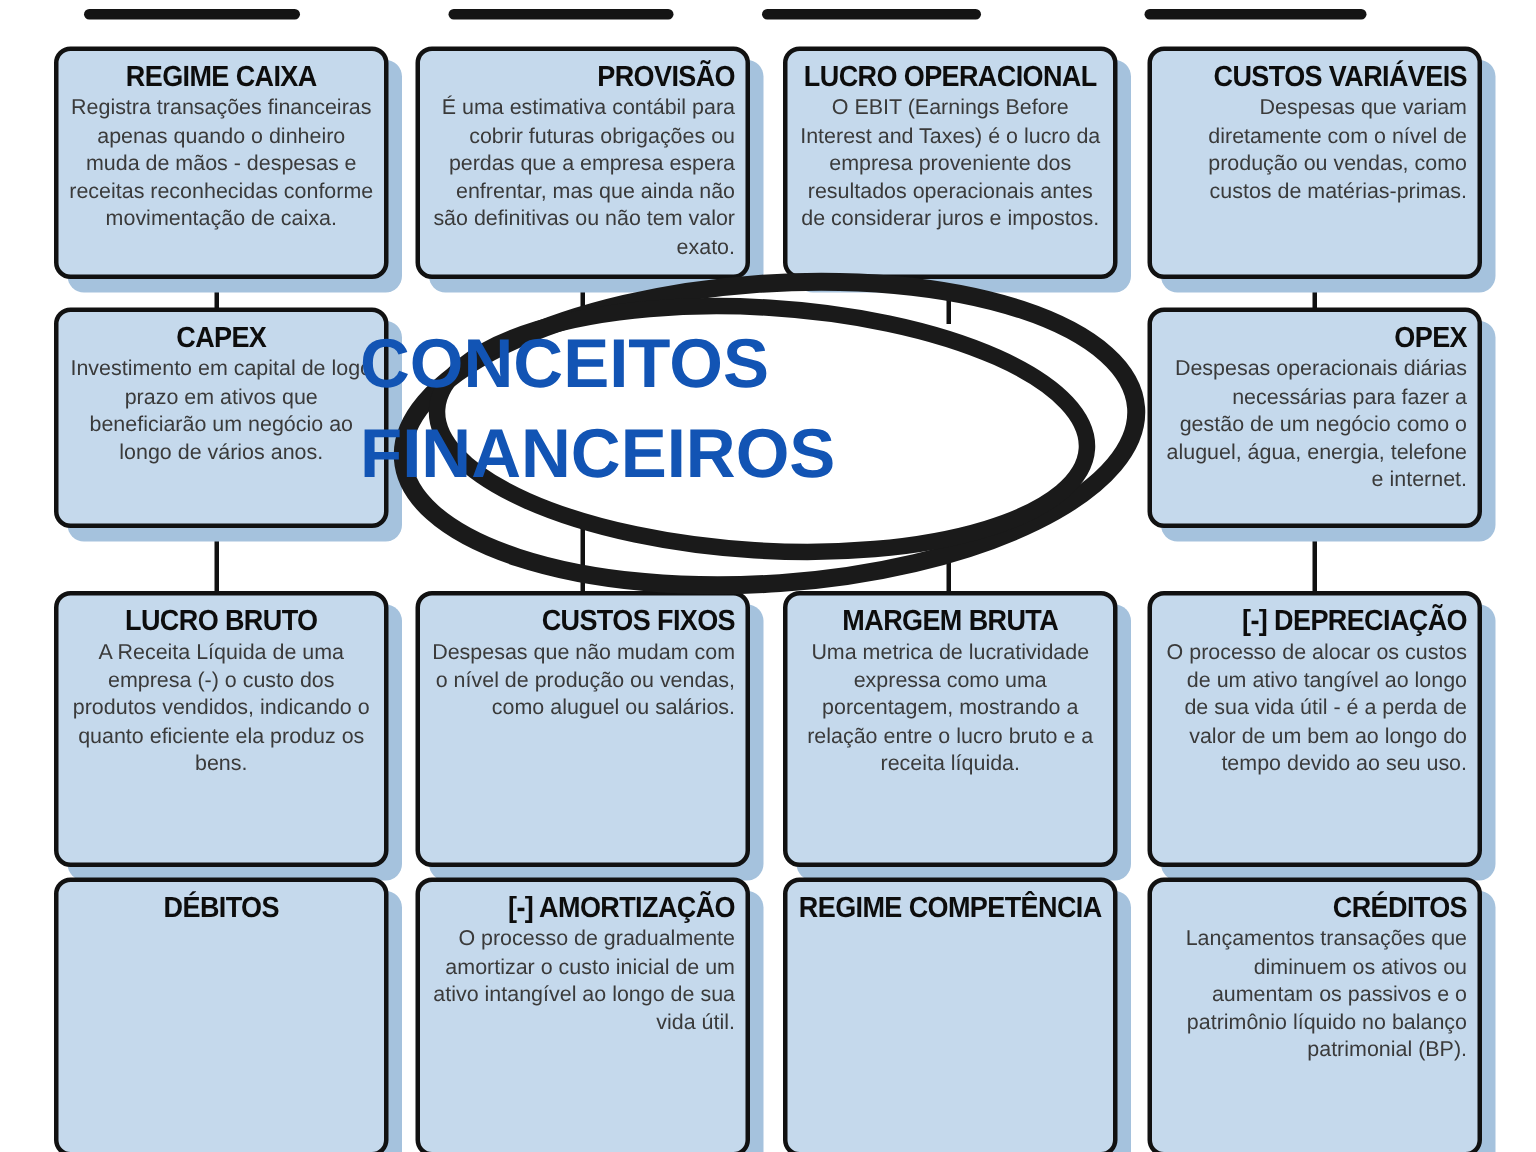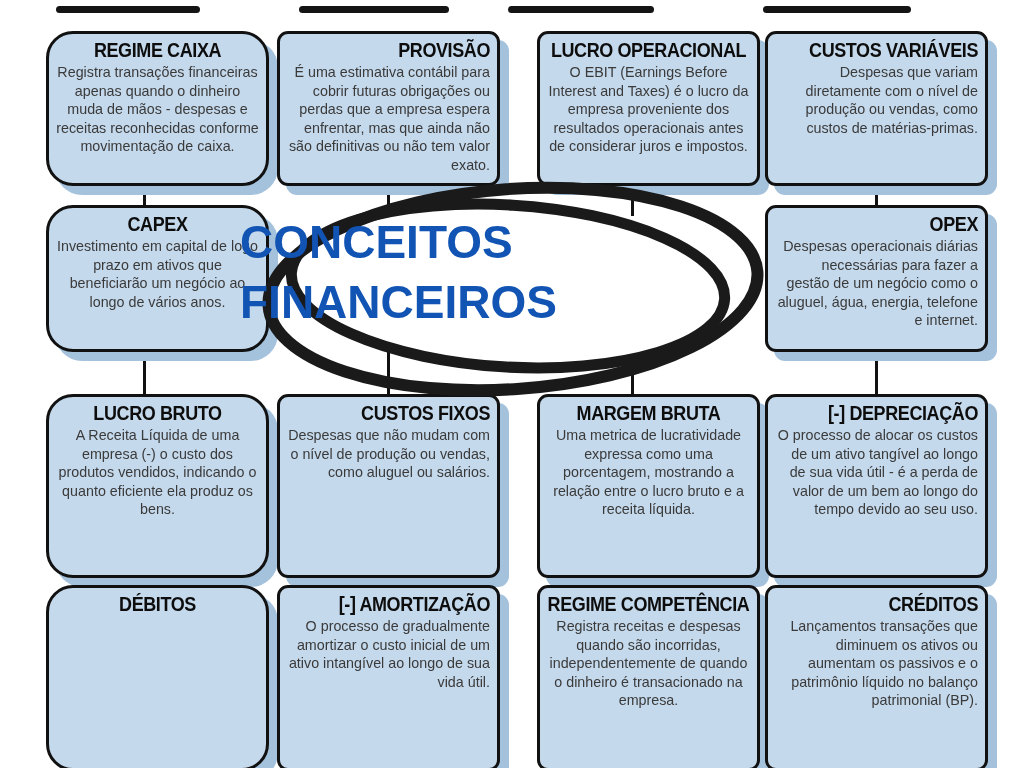--- a/index.html
+++ b/index.html
@@ -18,23 +18,23 @@
     width: 223px;
     box-sizing: border-box;
     background: var(--card-bg, #c5d9ec);
     border: 3px solid var(--card-border, #111111);
     border-radius: 11px;
     box-shadow: 9px 9px 0 var(--card-shadow, #a5c2dd);
     padding: 5px 7px 4px 7px;
     text-align: center;
     z-index: 2;
   }
-  .col-0 { left: 46px; border-radius: 27px; }
+  .col-0 { left: 36px; }
   .col-1 { left: 277px; text-align: right; }
-  .col-2 { left: 537px; }
+  .col-2 { left: 522px; }
   .col-3 { left: 765px; text-align: right; }
   .row-0 { top: 31px;  height: 155px; }
   .row-1 { top: 205px; height: 147px; }
   .row-2 { top: 394px; height: 184px; }
   .row-3 { top: 585px; height: 186px; }
 
   .card-title {
     font-size: 18px;
     font-weight: 800;
     letter-spacing: -0.4px;
@@ -177,20 +177,19 @@
     <div class="card-title">DÉBITOS</div>
   </div>
 
   <div class="card col-1 row-3">
     <div class="card-title">[-] AMORTIZAÇÃO</div>
     <div class="card-body">O processo de gradualmente amortizar o custo inicial de um ativo intangível ao longo de sua vida útil.</div>
   </div>
 
   <div class="card col-2 row-3">
     <div class="card-title">REGIME COMPETÊNCIA</div>
-    <div class="card-body">Registra receitas e despesas quando são incorridas, independentemente de quando o dinheiro é transacionado na empresa.</div>
   </div>
 
   <div class="card col-3 row-3">
     <div class="card-title">CRÉDITOS</div>
     <div class="card-body">Lançamentos transações que diminuem os ativos ou aumentam os passivos e o patrimônio líquido no balanço patrimonial (BP).</div>
   </div>
 </div>
 
 </body></html>

